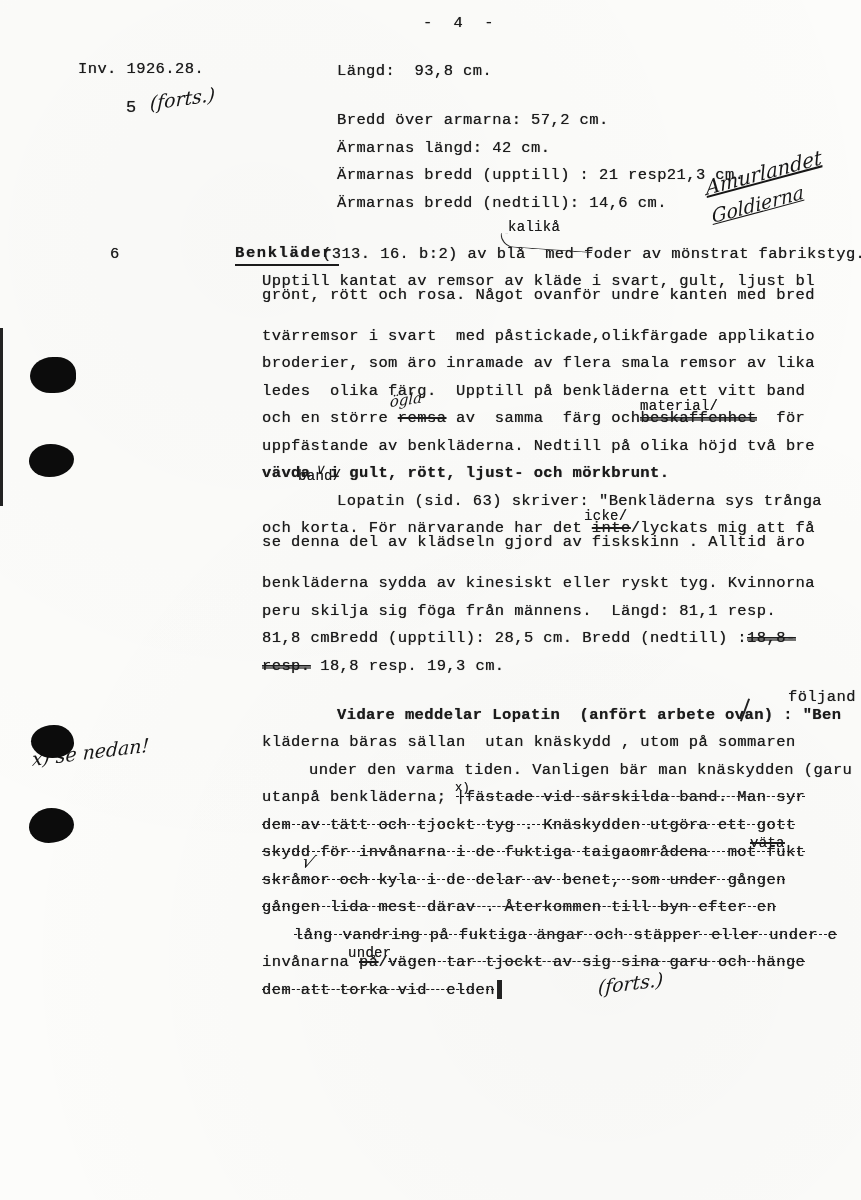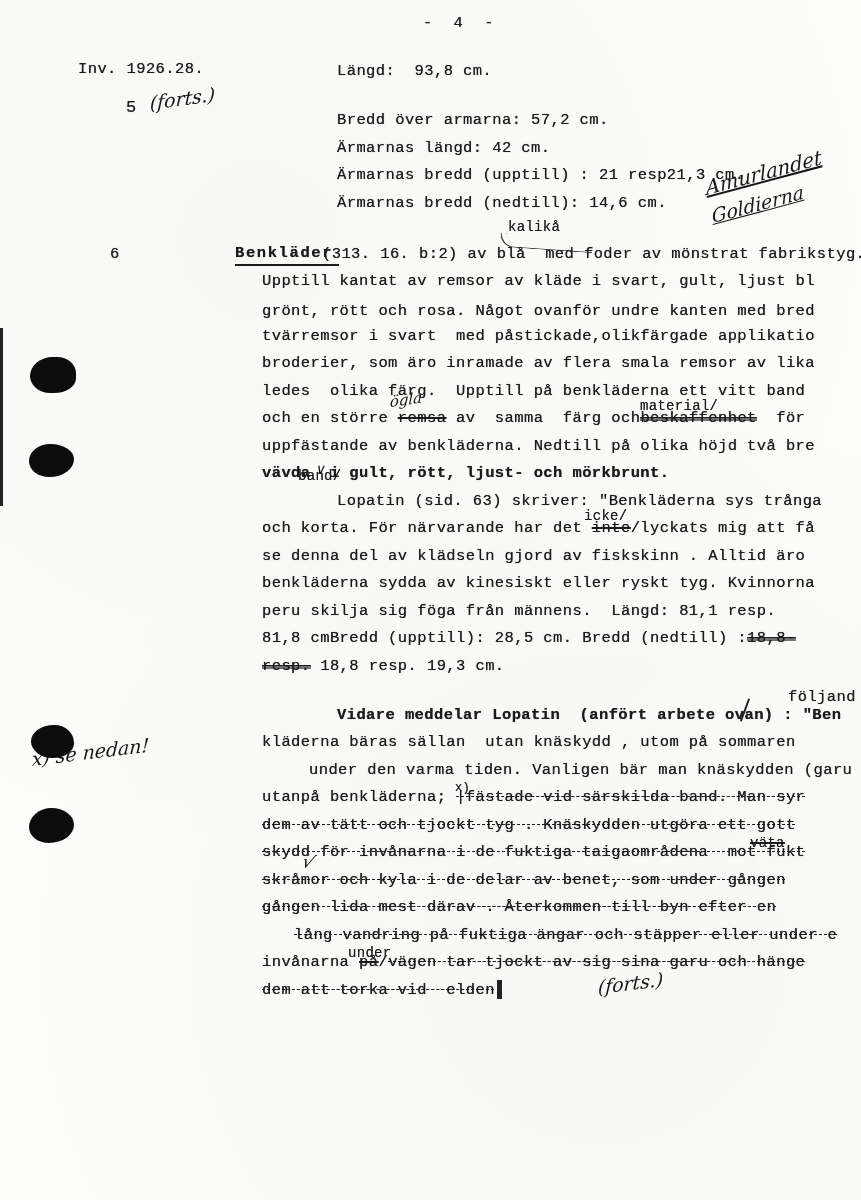--- a/index.html
+++ b/index.html
@@ -41,30 +41,30 @@
       <div class="line" style="left: 126px; top: 99px; font-size: 17px;"><span>5</span></div>
       <div class="line" style="left: 337px; top: 64px;"><span>Längd:  93,8 cm.</span></div>
       <div class="line" style="left: 337px; top: 113px;"><span>Bredd över armarna: 57,2 cm.</span></div>
       <div class="line" style="left: 337px; top: 141px;"><span>Ärmarnas längd: 42 cm.</span></div>
       <div class="line" style="left: 337px; top: 168px;"><span>Ärmarnas bredd (upptill) : 21 resp21,3 cm.</span></div>
       <div class="line" style="left: 337px; top: 196px;"><span>Ärmarnas bredd (nedtill): 14,6 cm.</span></div>
       <div class="line" style="left: 110px; top: 247px;"><span>6</span></div>
       <div class="line heading" style="left: 235px; top: 246px;"><span>Benkläder</span></div>
       <div class="line" style="left: 322px; top: 247px;"><span>(313. 16. b:2) av blå  med foder av mönstrat fabrikstyg.</span></div>
       <div class="line" style="left: 262px; top: 274px;"><span>Upptill kantat av remsor av kläde i svart, gult, ljust bl</span></div>
-      <div class="line" style="left: 262px; top: 304px;"><span>grönt, rött och rosa. Något ovanför undre kanten med bred</span></div>
+      <div class="line" style="left: 262px; top: 288px;"><span>grönt, rött och rosa. Något ovanför undre kanten med bred</span></div>
       <div class="line" style="left: 262px; top: 329px;"><span>tvärremsor i svart  med påstickade,olikfärgade applikatio</span></div>
       <div class="line" style="left: 262px; top: 356px;"><span>broderier, som äro inramade av flera smala remsor av lika</span></div>
       <div class="line" style="left: 262px; top: 384px;"><span>ledes  olika färg.  Upptill på benkläderna ett vitt band</span></div>
       <div class="line" style="left: 262px; top: 411px;"><span>och en större </span><span class="st">remsa</span><span> av  samma  färg och</span><span class="st2">beskaffenhet</span><span>  för</span></div>
       <div class="line" style="left: 262px; top: 439px;"><span>uppfästande av benkläderna. Nedtill på olika höjd två bre</span></div>
       <div class="line dark" style="left: 262px; top: 466px;"><span>vävda  i gult, rött, ljust- och mörkbrunt.</span></div>
       <div class="line" style="left: 337px; top: 494px;"><span>Lopatin (sid. 63) skriver: "Benkläderna sys trånga</span></div>
       <div class="line" style="left: 262px; top: 521px;"><span>och korta. För närvarande har det </span><span class="st">inte</span><span>/lyckats mig att få</span></div>
-      <div class="line" style="left: 262px; top: 549px;"><span>se denna del av klädseln gjord av fiskskinn . Alltid äro</span></div>
+      <div class="line" style="left: 262px; top: 535px;"><span>se denna del av klädseln gjord av fiskskinn . Alltid äro</span></div>
       <div class="line" style="left: 262px; top: 576px;"><span>benkläderna sydda av kinesiskt eller ryskt tyg. Kvinnorna</span></div>
       <div class="line" style="left: 262px; top: 604px;"><span>peru skilja sig föga från männens.  Längd: 81,1 resp.</span></div>
       <div class="line" style="left: 262px; top: 631px;"><span>81,8 cmBredd (upptill): 28,5 cm. Bredd (nedtill) :</span><span class="st2">18,8-</span></div>
       <div class="line" style="left: 262px; top: 659px;"><span class="st2">resp.</span><span> 18,8 resp. 19,3 cm.</span></div>
       <div class="line" style="left: 788px; top: 690px;"><span>följand</span></div>
       <div class="line" style="left: 337px; top: 708px; font-weight: bold;"><span>Vidare meddelar Lopatin  (anfört arbete ovan) : "Ben</span></div>
       <div class="line" style="left: 262px; top: 735px;"><span>kläderna bäras sällan  utan knäskydd , utom på sommaren</span></div>
       <div class="line" style="left: 262px; top: 763px; margin-left: 47px;"><span>under den varma tiden. Vanligen bär man knäskydden (garu</span></div>
       <div class="line" style="left: 262px; top: 790px;"><span>utanpå benkläderna; </span><span class="sd">|fästade vid särskilda band. Man syr</span></div>
       <div class="line" style="left: 262px; top: 818px;"><span class="sd">dem av tätt och tjockt tyg . Knäskydden utgöra ett gott</span></div>

